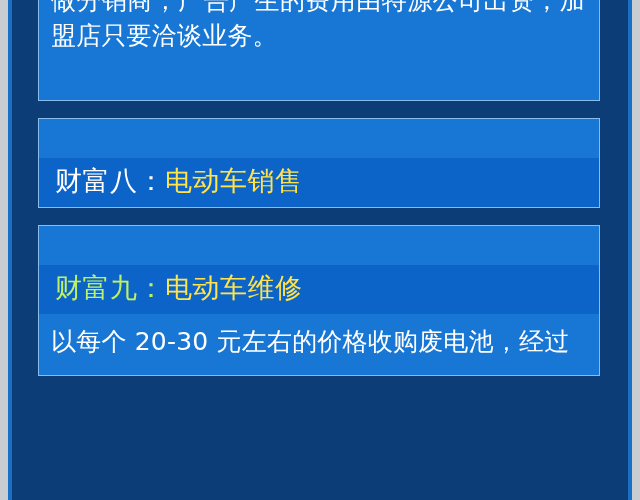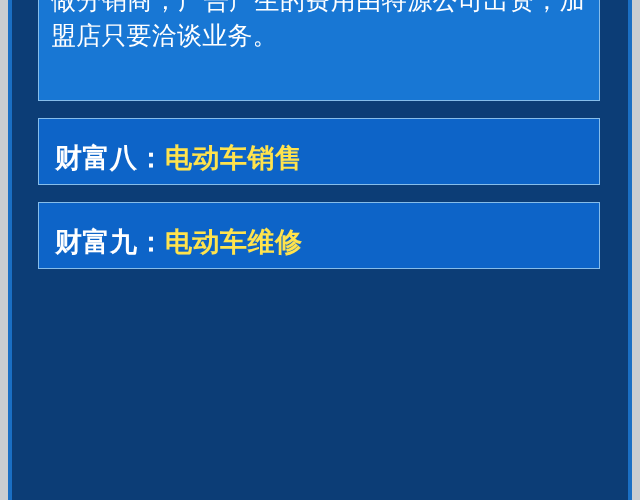--- a/index.html
+++ b/index.html
@@ -45,29 +45,30 @@
 
   .card {
     border:1px solid #86bdea;
     background:#1877d4;
     margin-bottom:17px;
     overflow:hidden;
   }
 
   .card-header {
     background:#0d64c8;
-    padding:24px 16px 11px 16px;
+    padding:8px 16px 11px 16px;
     font-size:27px;
-    font-weight:bold;
+    font-weight:normal;
     line-height:1.12;
     letter-spacing:0.5px;
     white-space:nowrap;
+    margin-top:39px;
   }
   .hd-prefix { color:#ffffff; }
-  .hd-prefix.is-accent { color:#ffffff; }
+  .hd-prefix.is-accent { color:#bef264; }
   .hd-title  { color:#ffe34d; }
 
   .card-body {
     background:#1877d4;
     color:#ffffff;
     padding:10px 14px 16px 12px;
     font-size:25px;
     line-height:1.42;
     letter-spacing:0.2px;
     text-align:justify;
@@ -93,17 +94,18 @@
       <div class="card">
         <div class="card-header">
           <span class="hd-prefix">财富八：</span><span class="hd-title">电动车销售</span>
         </div>
       </div>
 
       <div class="card">
         <div class="card-header">
           <span class="hd-prefix is-accent">财富九：</span><span class="hd-title">电动车维修</span>
         </div>
+        <div class="card-body">以每个 20-30 元左右的价格收购废电池，经过</div>
       </div>
 
     </div>
   </div>
 </div>
 
 </body></html>

